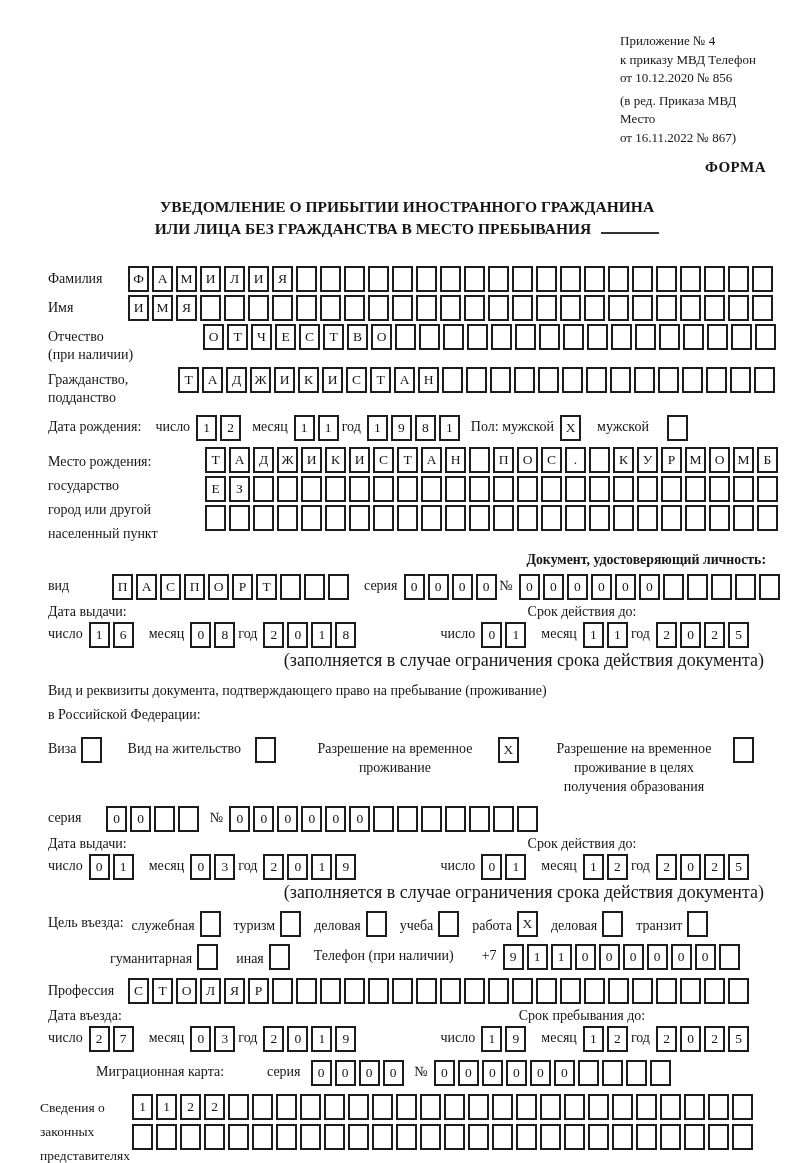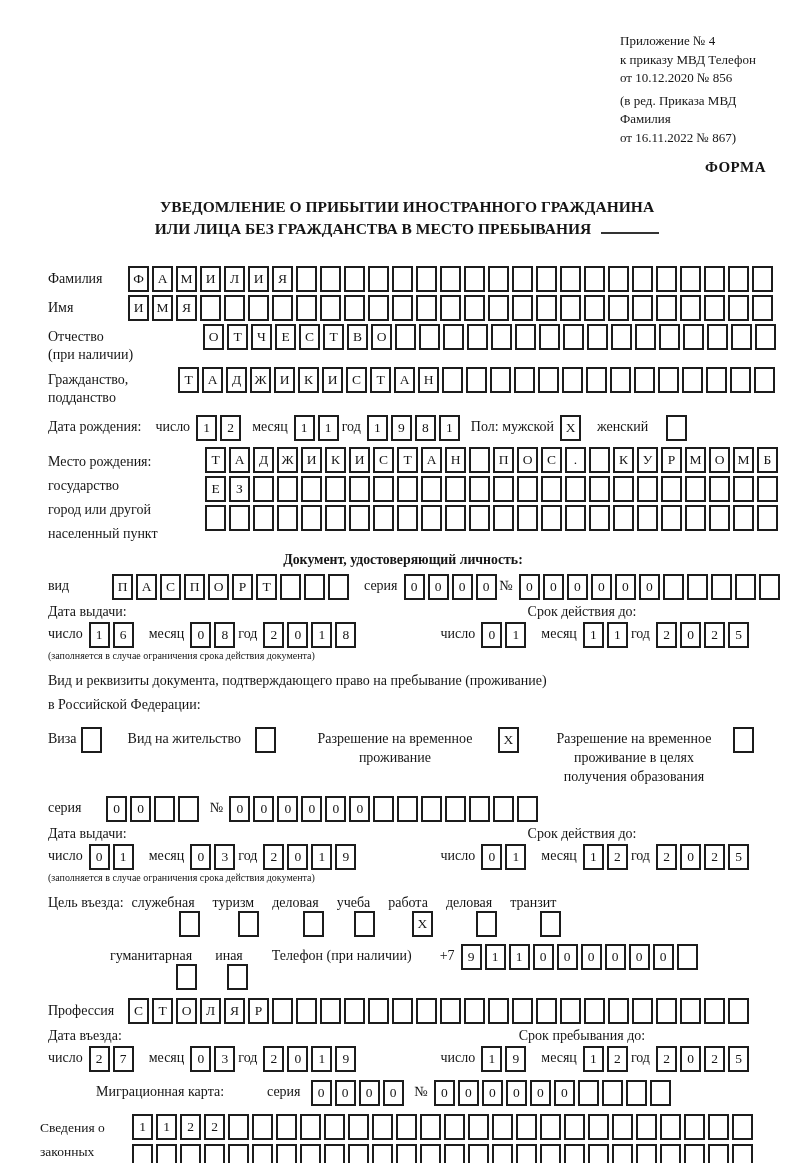--- a/index.html
+++ b/index.html
@@ -42,56 +42,56 @@
   .w155 { width:155px; }
 
   
   .inlbl { flex:none; padding-top:4px; margin-right:6px; }
   .gap8 { margin-left:8px; } .gap12 { margin-left:12px; } .gap16 { margin-left:16px; }
 
   
   .bp-label { width:157px; flex:none; line-height:24px; padding-top:3px; }
   .bp-rows .cells { display:flex; margin-bottom:3px; }
 
-  .doc-head { text-align:center; font-weight:bold; font-size:13.8px; margin:6px 0 6px -8px; }
+  .doc-head { text-align:right; font-weight:bold; font-size:13.8px; margin:6px 0 6px -8px; }
 
   .dhead { display:flex; margin-top:4px; }
   .dhead .h1 { width:350px; text-align:left; }
   .dhead .h2 { flex:1; text-align:center; }
   .daterow { display:flex; justify-content:space-between; padding-right:14px; margin-top:2px; }
   .dgroup { display:flex; align-items:flex-start; }
-  .note-r { text-align:left; font-size:10px; margin-top:2px; margin-bottom:4px; padding-right:2px; }
+  .note-r { text-align:right; font-size:18px; margin-top:2px; margin-bottom:4px; padding-right:2px; }
 
   .intro { line-height:24px; margin-top:8px; }
 
   .opts { display:flex; align-items:flex-start; margin-top:10px; }
   .opt { display:flex; align-items:flex-start; }
   .opt .olabel { padding-top:4px; }
   .opt .center { text-align:center; line-height:19px; }
   .opts .opt + .opt { margin-left:26px; }
 
   .purposes { display:flex; align-items:flex-start; margin-top:8px; }
-  .purpose { display:flex; align-items:flex-end; margin-right:13px;flex-direction:column; }
+  .purpose { display:flex; align-items:center; margin-right:13px; }
   .purpose .olabel { padding-top:4px; margin-right:5px; }
 
   .reps { display:flex; align-items:flex-start; margin-top:8px; }
   .reps-label { width:92px; flex:none; margin-left:-8px; line-height:24px; font-size:13.5px; padding-top:2px; }
   .reps-rows .cells { display:flex; margin-bottom:4px; }
 </style>
 </head>
 <body>
 
 <div class="page">
 
   <div class="ref">
     <div>Приложение № 4</div>
     <div>к приказу МВД Телефон</div>
     <div>от 10.12.2020 № 856</div>
     <div class="ref-note">
-      <div>(в ред. Приказа МВД Фамилия</div>
+      <div>(в ред. Приказа МВД Место</div>
       <div>от 16.11.2022 № 867)</div>
     </div>
   </div>
   <div class="forma">ФОРМА</div>
 
   <div class="title">
     <div>УВЕДОМЛЕНИЕ О ПРИБЫТИИ ИНОСТРАННОГО ГРАЖДАНИНА</div>
     <div><span>ИЛИ ЛИЦА БЕЗ ГРАЖДАНСТВА В МЕСТО ПРЕБЫВАНИЯ</span><span class="tline"></span></div>
   </div>
 
@@ -241,21 +241,21 @@
         </span>
       <span class="inlbl">год</span>
       <span class="cells">
           <span class="cell">1</span>
           <span class="cell">9</span>
           <span class="cell">8</span>
           <span class="cell">1</span>
         </span>
       <span class="inlbl gap8">Пол: мужской</span>
       <span class="cell box">X</span>
-      <span class="inlbl gap16">женский</span>
+      <span class="inlbl gap16">мужской</span>
       <span class="cell box gap12"></span>
     </div>
 
     <div class="row" style="margin-top:6px; margin-bottom:0;">
       <div class="bp-label ml">Место рождения:
 государство
 город или другой
 населенный пункт</div>
       <div class="bp-rows">
         <div class="cells">

